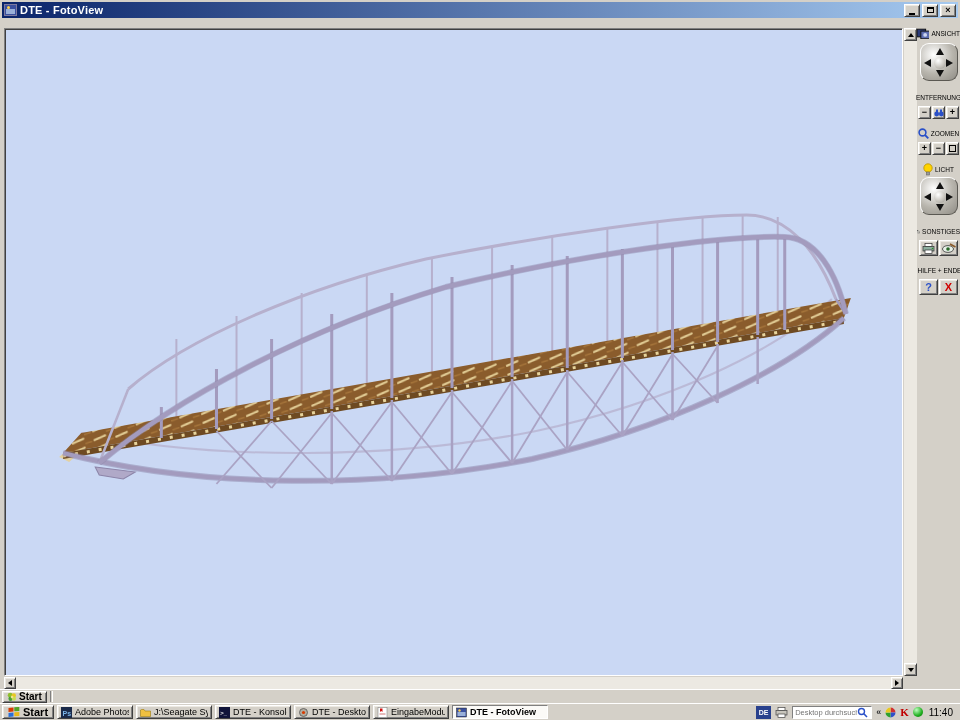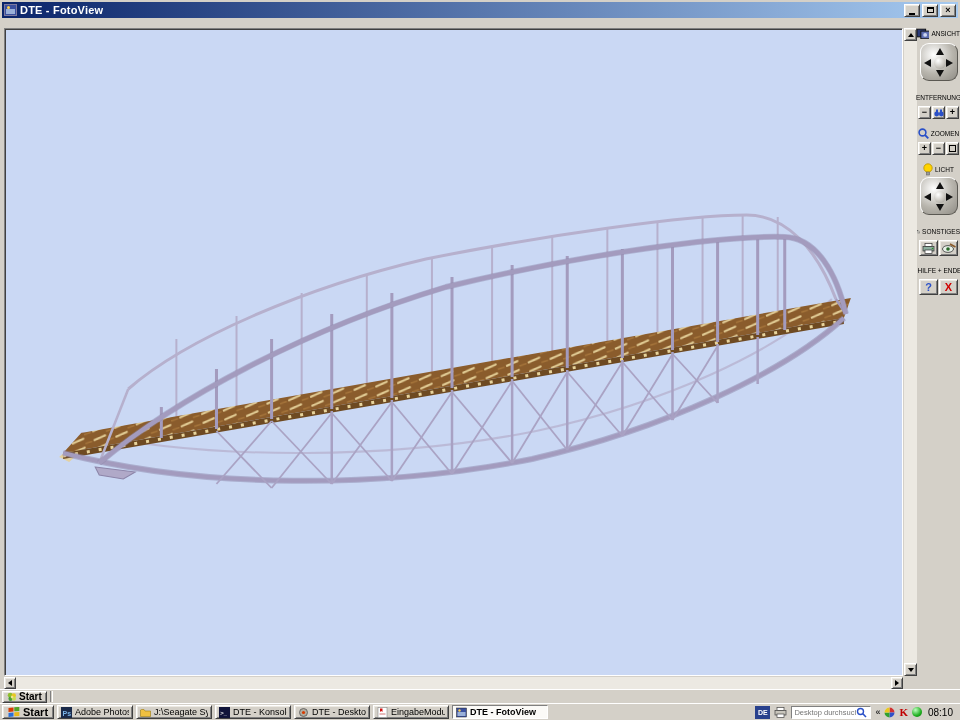--- a/index.html
+++ b/index.html
@@ -470,17 +470,17 @@
       <span class="overflow-chip">«</span>
       <svg width="11" height="11" viewBox="0 0 11 11">
         <circle cx="5.5" cy="5.5" r="5" fill="#e8e8e8"></circle>
         <path d="M5.5,5.5 L5.5,0.5 A5,5 0 0 1 10.5,5.5 Z" fill="#d03030"></path>
         <path d="M5.5,5.5 L10.5,5.5 A5,5 0 0 1 5.5,10.5 Z" fill="#3050c8"></path>
         <path d="M5.5,5.5 L5.5,10.5 A5,5 0 0 1 0.5,5.5 Z" fill="#30a030"></path>
         <path d="M5.5,5.5 L0.5,5.5 A5,5 0 0 1 5.5,0.5 Z" fill="#e8c820"></path>
       </svg>
       <span class="k-icon">K</span>
       <span class="orb"></span>
-      <span class="clock">08:10</span>
+      <span class="clock">11:40</span>
     </div>
   </div>
 
 </div>
 
 </body></html>

